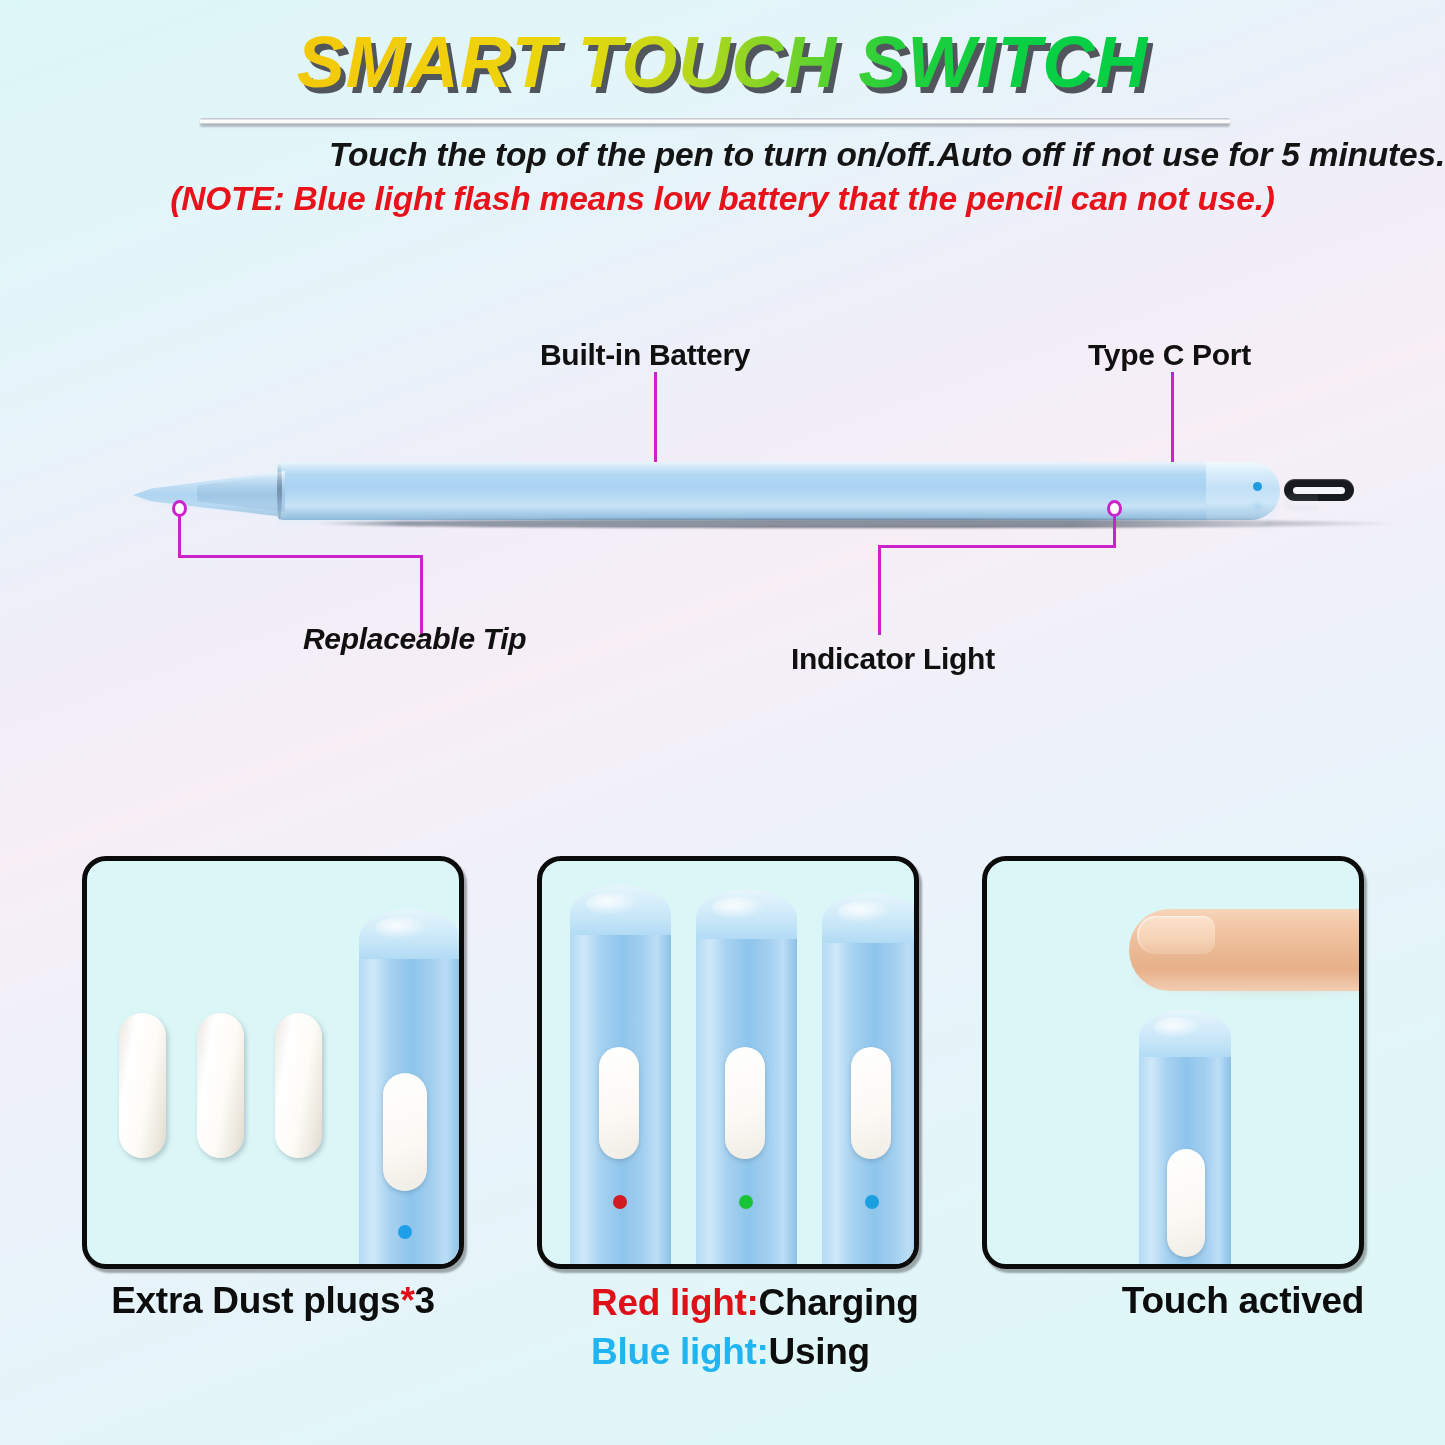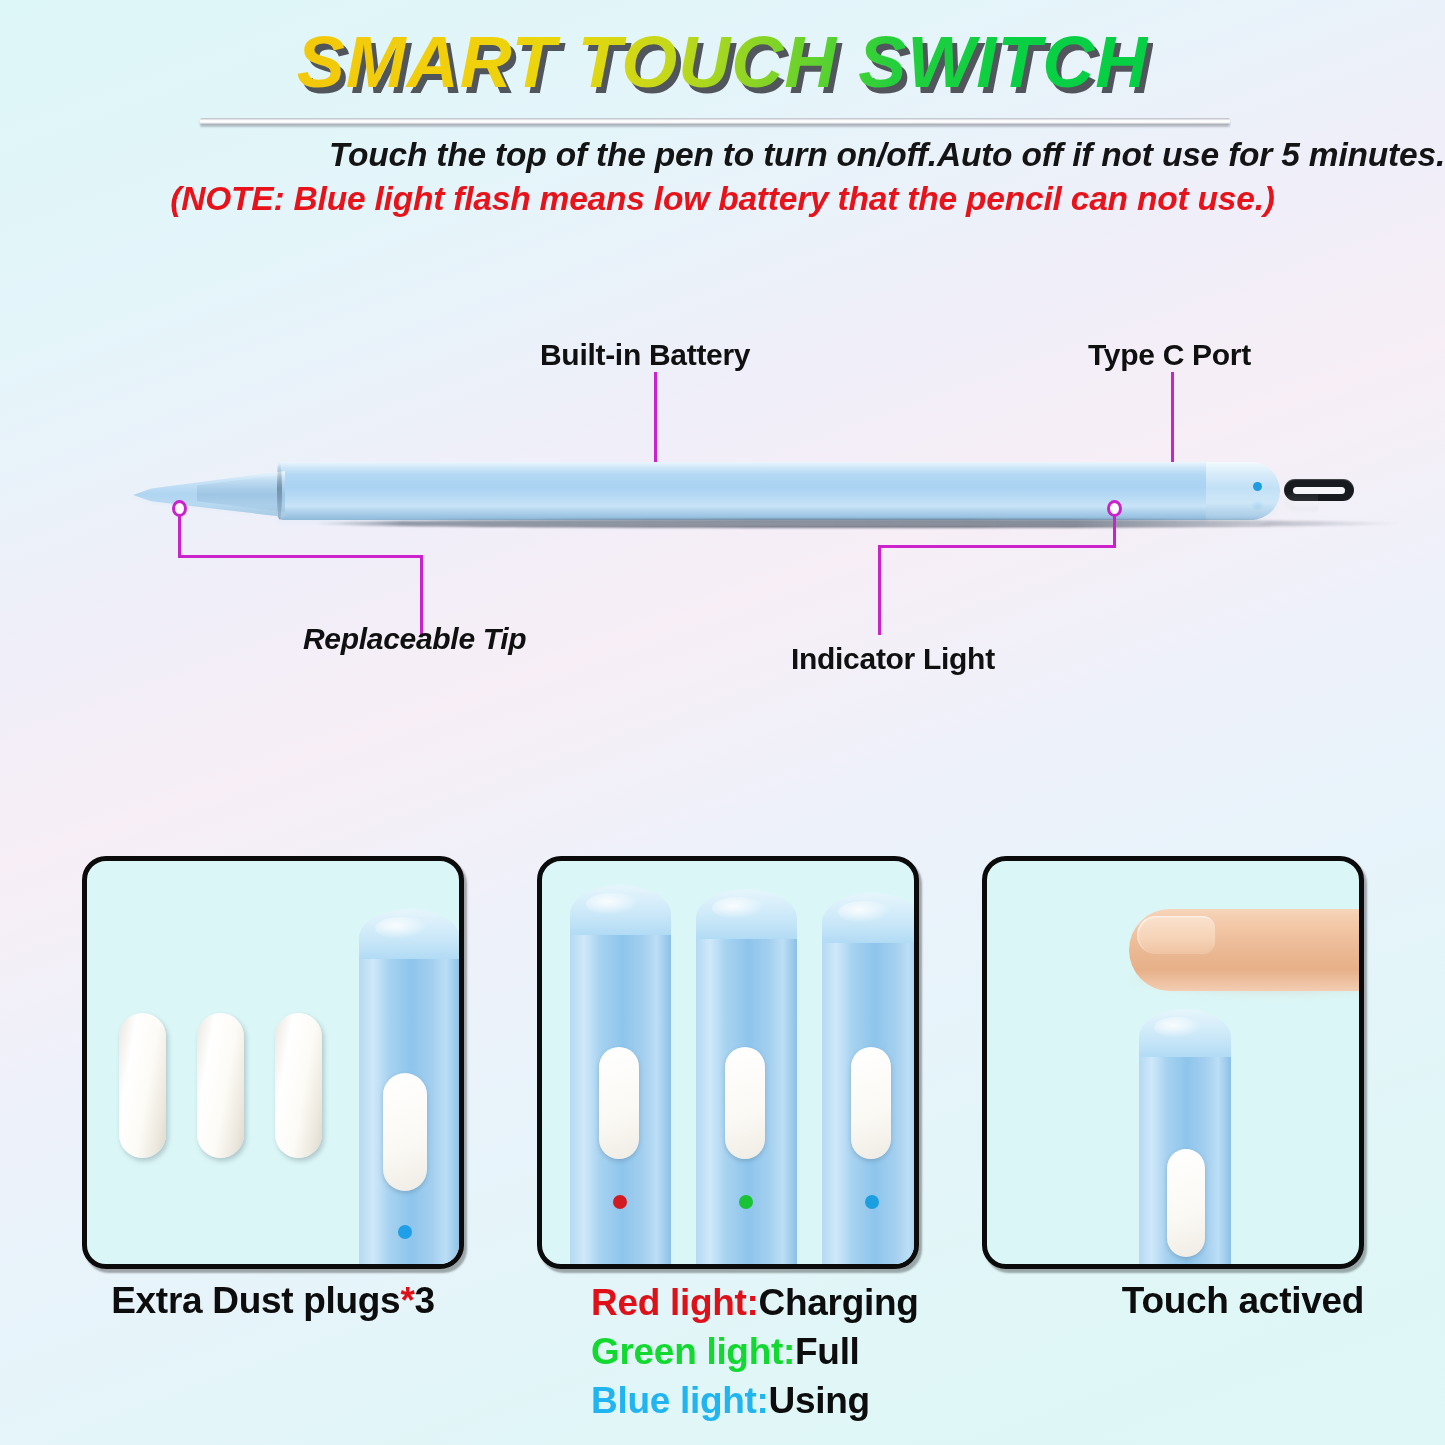--- a/index.html
+++ b/index.html
@@ -503,20 +503,19 @@
       </div>
       <div class="mini-cap" style="left:152px; top:148px; width:92px; height:56px;"></div>
       <div class="mini-pen" style="left:152px; top:196px; width:92px; height:216px;"></div>
       <div class="mini-patch" style="left:180px; top:288px; width:38px; height:108px;"></div>
     </div>
 
     <div class="panel-caption" id="caption-1"><span>Extra Dust plugs</span><span class="asterisk">*</span><span>3</span></div>
 
     <div class="legend">
       <div><span class="sw-red">Red light:</span><span class="sw-val">Charging</span></div>
-      <div><span class="sw-green">Green light:</span><span class="sw-val">Full</span></div>
       <div><span class="sw-blue">Blue light:</span><span class="sw-val">Using</span></div>
     </div>
 
     <div class="panel-caption" id="caption-3">Touch actived</div>
   </div>
 
 </div>
 
 </body></html>

